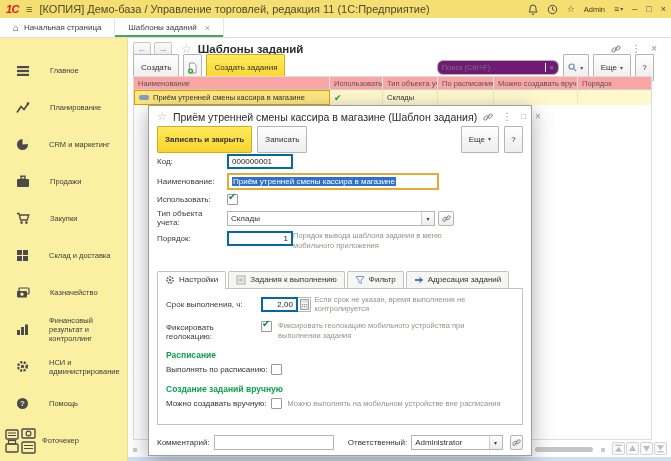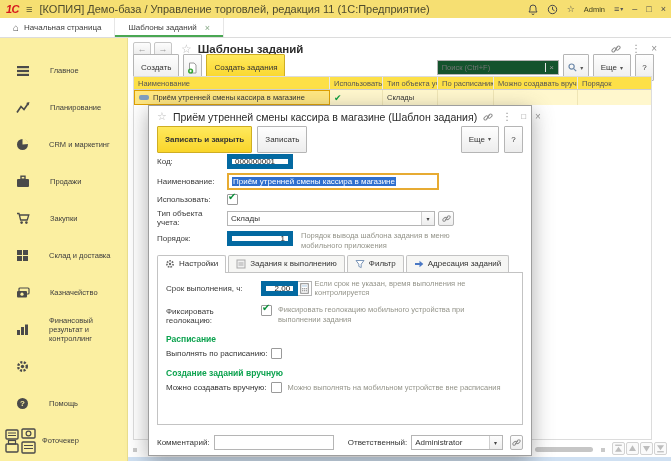--- a/index.html
+++ b/index.html
@@ -34,25 +34,25 @@
 .star{color:#bcbcbc;font-size:12px;margin:0 3px 0 6px}
 .ftitle{font-weight:bold;font-size:11.5px;color:#2d2d2d}
 .winicons{margin-left:auto;display:flex;align-items:center;gap:10px;padding-right:14px;color:#8f8f8f}
 .wglyph{font-size:10px;line-height:1;color:#8f8f8f}
 .toolbar{position:absolute;left:0;top:21px;width:100%;height:17px;display:flex;align-items:center;padding:0 17px 0 5px;gap:4px}
 .btn{height:27px;border:1px solid #b5b5b5;border-radius:1px;background:linear-gradient(#fefefe,#ededed);font-size:8px;color:#333;padding:0 7px;display:inline-flex;align-items:center;gap:3px;white-space:nowrap}
 .btn.yellow{background:linear-gradient(#ffe95c,#f9d52a);border-color:#cfae23}
 .btn.bold{font-weight:bold}
 .ibtn{padding:0;width:19px;justify-content:center}
 .caret{font-size:6px;color:#555;line-height:1}
-.tsearch{margin-left:auto;width:122px;height:15px;border:1px solid #b5b5b5;border-radius:0;background:#14532d;display:flex;align-items:center}
+.tsearch{margin-left:auto;width:122px;height:15px;border:1px solid #b5b5b5;border-radius:6px;background:#701a75;display:flex;align-items:center}
 .tsearch input{flex:1;border:none;outline:none;padding:0 4px;font:7.5px "Liberation Sans",sans-serif;color:#9a9a9a;background:transparent}
 .clr{width:13px;text-align:center;color:#9a9a9a;font-size:8px;border-left:1px solid #e3e3e3}
 .table{position:absolute;left:5px;top:38px;width:519px;height:364px;border:1px solid #dcdcdc;background:#fff}
-.thead{display:flex;height:13px;border-bottom:1px solid #cfcfcf;color:#555;font-size:7.5px;background:#fde047}
+.thead{display:flex;height:13px;border-bottom:1px solid #cfcfcf;color:#555;font-size:7.5px;background:#fca5a5}
 .th{padding:0 4px;border-right:1px solid #e7e7e7;display:flex;align-items:center;white-space:nowrap;overflow:hidden}
 .trow{display:flex;height:15px;font-size:7.5px;background:#fff7cd}
 .td{padding:0 4px;display:flex;align-items:center;border-right:1px solid #efe5b5;white-space:nowrap;overflow:hidden}
 .td.sel{background:#ffe782;border:1px solid #dfa000}
 .rowico{width:10px;height:5px;background:#7f9ec0;border-radius:2px;margin-right:4px;flex:0 0 auto}
 .gcheck{color:#0b9d3c;font-weight:bold;font-size:9px}
 .hthumb{position:absolute;left:407px;top:409px;width:58px;height:5px;border-radius:2.5px;background:#c6c6c6}
 .hdot{position:absolute;width:4px;height:4px;background:#c9c9c9;top:410px}
 .movebtns{position:absolute;left:484px;top:404px;display:flex;gap:1px}
 .mbtn{width:13px;height:13px;border:1px solid #d2d2d2;border-radius:2px;background:#fafafa;display:flex;align-items:center;justify-content:center}
@@ -61,32 +61,32 @@
 .dialog{position:absolute;left:148px;top:105px;width:384px;height:351px;background:#fff;border:1px solid #9e9e9e;box-shadow:0 6px 20px rgba(70,70,70,.45);display:flex;flex-direction:column;z-index:5}
 .dtitle{height:21px;display:flex;align-items:center;padding:0 8px;gap:6px}
 .dttl{font-weight:normal;font-size:10.5px;color:#2b2b2b;white-space:nowrap}
 .dicons{margin-left:auto;display:flex;align-items:center;gap:9px}
 .dbtnrow{height:24px;display:flex;align-items:center;padding:0 8px;gap:5px}
 .spacer{margin-left:auto}
 .frm{padding:3px 8px 0}
 .frow{display:flex;align-items:center;margin-bottom:4px}
 .frow.top{align-items:flex-start}
 .flabel{width:70px;flex:0 0 auto;color:#3a3a3a}
-.inp{height:15px;border:5px solid #0369a1;background:#fff;font-size:8px;color:#222;padding:0 3px;display:flex;align-items:center}
+.inp{height:15px;border:2px solid #0369a1;background:#fff;font-size:8px;color:#222;padding:0 3px;display:flex;align-items:center}
 .inp.num{justify-content:flex-end}
 .name-inp{width:212px;height:17px;border:2px solid #e7ab32}
 .seltext{background:#2f6fce;color:#fff;padding:0 1px;white-space:nowrap}
 .combo{height:15px;border:1px solid #b5b5b5;background:#fff;display:flex;align-items:stretch}
 .combo .val{flex:1;display:flex;align-items:center;padding:0 3px;overflow:hidden;white-space:nowrap}
 .combo .arr{width:13px;border-left:1px solid #cfcfcf;background:linear-gradient(#fdfdfd,#ededed);display:flex;align-items:center;justify-content:center;font-size:6px;color:#444}
 .linkbtn{width:16px;height:15px;border:1px solid #b5b5b5;border-radius:2px;margin-left:3px;background:linear-gradient(#fefefe,#ededed);display:flex;align-items:center;justify-content:center}
 .chk{width:11px;height:11px;border:1px solid #9a9a9a;border-radius:1px;background:#fff;position:relative;flex:0 0 auto}
 .chk .mark{position:absolute;left:0;top:-4px;color:#0b8f3a;font-size:10px;font-weight:bold}
 .hint{color:#94948a;font-size:7.5px;line-height:1.3}
-.dtabs{display:flex;padding:0 8px;gap:2px;margin-top:2px;position:relative;z-index:2}
+.dtabs{display:flex;padding:0 8px;gap:2px;margin-top:18px;position:relative;z-index:2}
 .dtab{height:17px;display:flex;align-items:center;gap:4px;padding:0 7px;border:1px solid #c3c3c3;border-bottom:none;border-radius:2px 2px 0 0;background:#f6f6f4;color:#333;white-space:nowrap}
 .dtab.active{background:#fff;position:relative}
 .dtab.active::after{content:"";position:absolute;left:0;right:0;bottom:-1px;height:2px;background:#fff}
 .dpanel{margin:0 8px 4px;border:1px solid #c3c3c3;background:#fff;flex:1;padding:6px 8px 0;display:flex;flex-direction:column}
 .prow{display:flex;align-items:center;margin-bottom:7px}
 .prow.top{align-items:flex-start}
 .plabel{width:95px;flex:0 0 auto;color:#3a3a3a}
 .ghead{color:#0ba24e;font-weight:bold;font-size:8.5px;margin:2px 0 4px}
 .calcbtn{width:14px;height:15px;border:1px solid #b5b5b5;border-left:none;background:#fff;display:flex;align-items:center;justify-content:center}
 .dfooter{height:26px;display:flex;align-items:center;padding:0 8px;gap:4px}
@@ -222,20 +222,21 @@
         </span>
       <span>Финансовый результат и контроллинг</span>
     </div>
     <div class="sitem">
       <span>
           <svg width="13" height="13" viewBox="0 0 13 13">
             <circle cx="6.5" cy="6.5" r="4.3" fill="none" stroke="#4a4a4a" stroke-width="2.4" stroke-dasharray="2.1 1.4"></circle>
             <circle cx="6.5" cy="6.5" r="1.7" fill="#4a4a4a"></circle>
           </svg>
         </span>
+      <span>НСИ и администрирование</span>
     </div>
     <div class="sitem">
       <span>
           <svg width="13" height="13" viewBox="0 0 13 13">
             <circle cx="6.5" cy="6.5" r="5.5" fill="#4a4a4a"></circle>
             <text x="6.5" y="9.3" text-anchor="middle" font-size="8" font-weight="bold" fill="#fbefa1">?</text>
           </svg>
         </span>
       <span>Помощь</span>
     </div>
@@ -417,21 +418,21 @@
                 <path d="M4 8l4-4"></path>
                 <rect x="0.8" y="5.4" width="5.6" height="3.4" rx="1.7" transform="rotate(-45 3.6 7.1)"></rect>
                 <rect x="5.6" y="3.2" width="5.6" height="3.4" rx="1.7" transform="rotate(-45 8.4 4.9)"></rect>
               </g>
             </svg>
           </span>
       </div>
       <div class="frow top" style="margin-bottom:2px">
         <span class="flabel" style="padding-top:3px">Порядок:</span>
         <span class="inp num" style="width:66px">1</span>
-        <span class="hint" style="margin-left:8px;width:185px">Порядок вывода шаблона задания в меню мобильного приложения</span>
+        <span class="hint" style="width:185px">Порядок вывода шаблона задания в меню мобильного приложения</span>
       </div>
     </div>
     <div class="dtabs">
       <span class="dtab active">
         <span>
             <svg width="10" height="10" viewBox="0 0 10 10">
               <circle cx="5" cy="5" r="3.1" fill="none" stroke="#6a6a6a" stroke-width="1.7" stroke-dasharray="1.6 1.1"></circle>
               <circle cx="5" cy="5" r="1.2" fill="#6a6a6a"></circle>
             </svg>
           </span>

